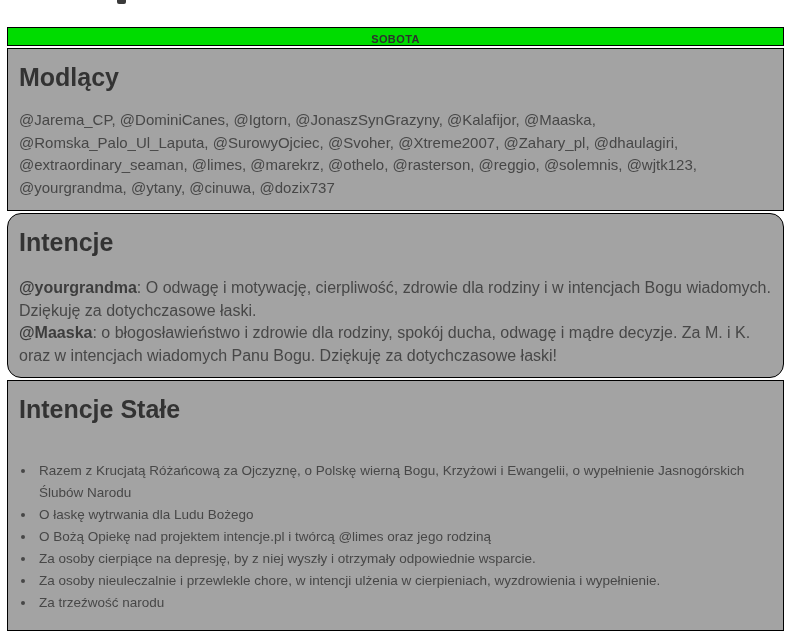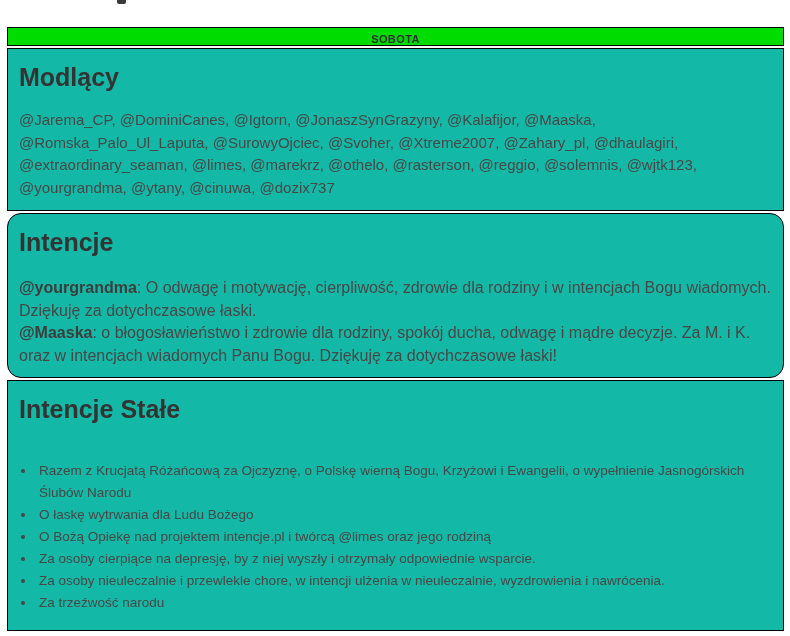--- a/index.html
+++ b/index.html
@@ -26,21 +26,21 @@
     height: 19px;
     display: flex; align-items: flex-end; justify-content: center;
     font-weight: 700; font-size: 11px; letter-spacing: 0.4px;
     color: #2f2f2f;
   }
   .box {
     box-sizing: border-box;
     border: 1px solid #000;
     margin-top: 2px;
     padding: 0 11px;
-    background: #14b8a6;
+    background: #a3a3a3;
     overflow: hidden;
   }
   .box-modlacy  { height: 163px; }
   .box-intencje { height: 165px; border-radius: 14px; }
   .box-stale    { height: 251px; }
   h2 {
     margin: 14px 0 0 0;
     font-size: 25px; font-weight: 700;
     color: #333333;
     letter-spacing: 0;
@@ -89,18 +89,18 @@
     </div>
   </section>
 
   <section class="box box-stale">
     <h2>Intencje Stałe</h2>
     <ul class="stale-list">
       <li>Razem z Krucjatą Różańcową za Ojczyznę, o Polskę wierną Bogu, Krzyżowi i Ewangelii, o wypełnienie Jasnogórskich Ślubów Narodu</li>
       <li>O łaskę wytrwania dla Ludu Bożego</li>
       <li>O Bożą Opiekę nad projektem intencje.pl i twórcą @limes oraz jego rodziną</li>
       <li>Za osoby cierpiące na depresję, by z niej wyszły i otrzymały odpowiednie wsparcie.</li>
-      <li>Za osoby nieuleczalnie i przewlekle chore, w intencji ulżenia w nieuleczalnie, wyzdrowienia i nawrócenia.</li>
+      <li>Za osoby nieuleczalnie i przewlekle chore, w intencji ulżenia w cierpieniach, wyzdrowienia i wypełnienie.</li>
       <li>Za trzeźwość narodu</li>
     </ul>
   </section>
 
 </div>
 
 </body></html>

